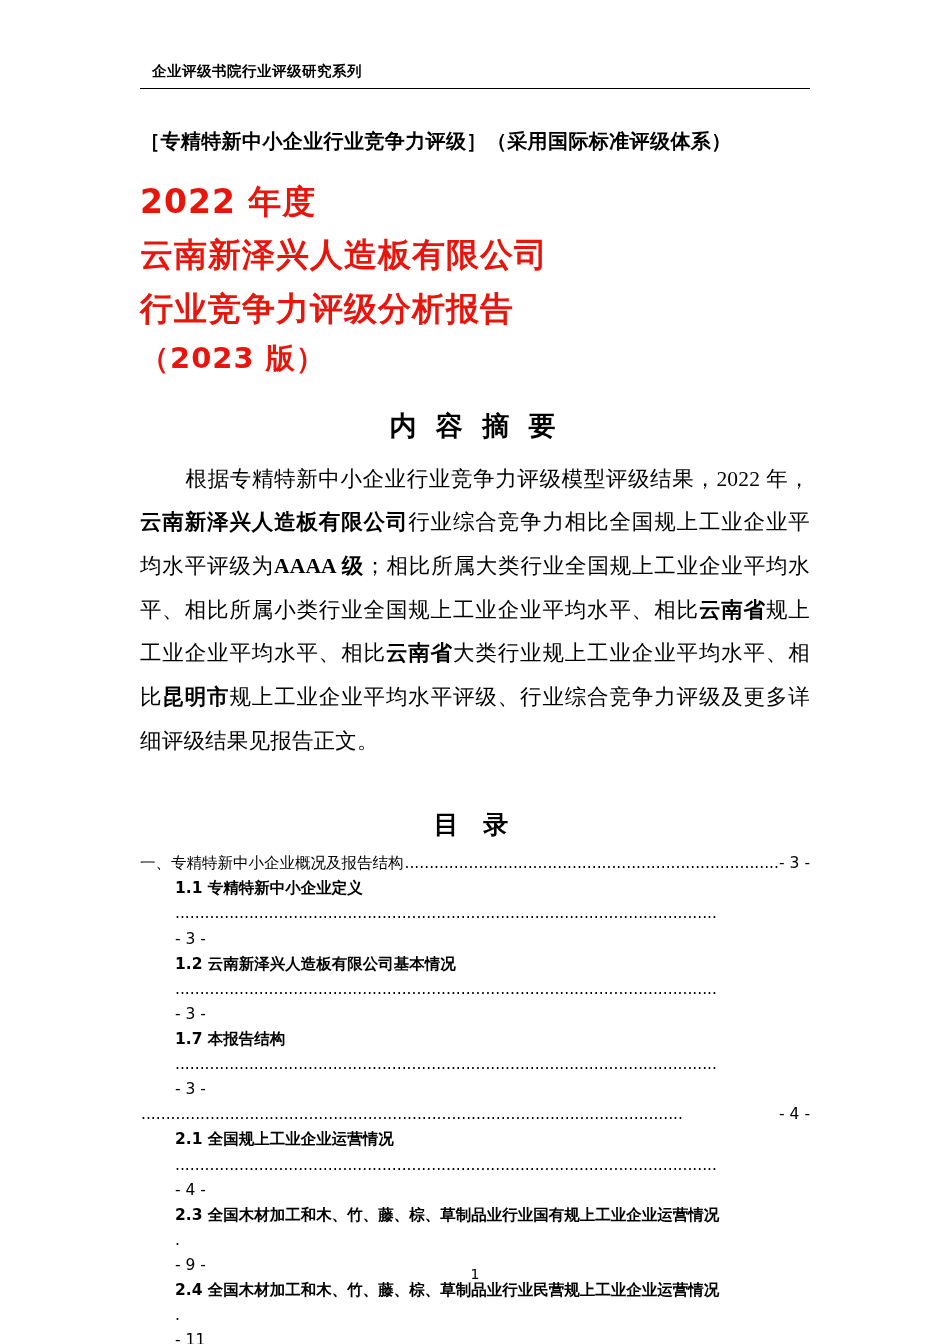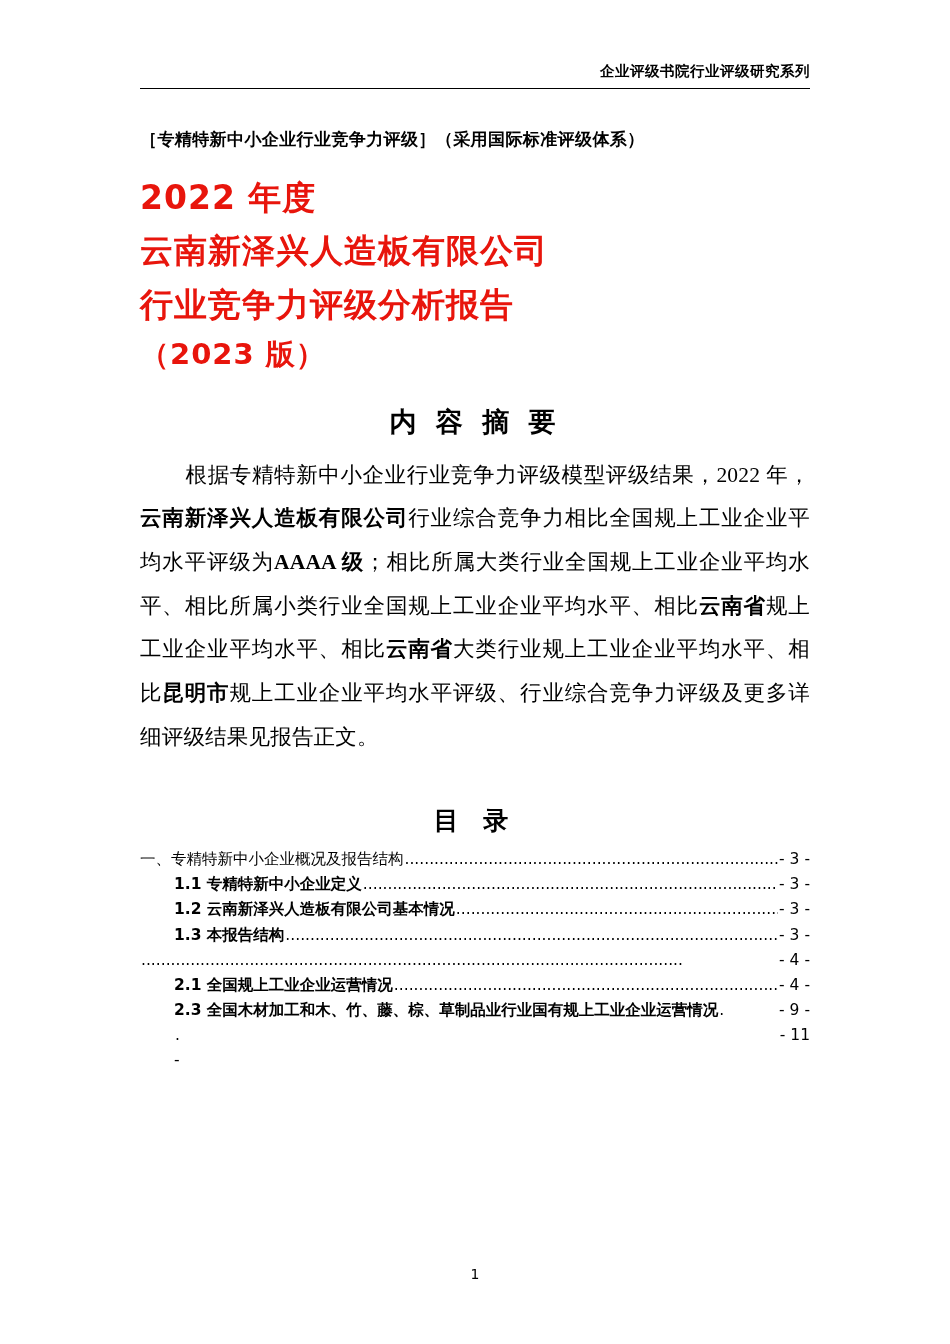--- a/index.html
+++ b/index.html
@@ -19,25 +19,25 @@
     position: relative;
     width: 950px;
     height: 1344px;
     box-sizing: border-box;
     padding: 0 140px;
   }
 
   
   .header {
     position: absolute;
-    left: 128px;
+    left: 152px;
     right: 140px;
     top: 62px;
     display: flex;
-    justify-content: flex-end;
+    justify-content: flex-start;
     align-items: flex-end;
     font-family: "DejaVu Sans", "Liberation Sans", sans-serif;
     font-size: 14.5px;
     font-weight: bold;
     letter-spacing: 0.5px;
   }
   .header-rule {
     position: absolute;
     left: 140px;
     right: 140px;
@@ -47,21 +47,21 @@
 
   
   .content {
     position: absolute;
     left: 140px;
     right: 140px;
     top: 128px;
   }
   .subject-line {
     font-family: "DejaVu Sans", "Liberation Sans", sans-serif;
-    font-size: 17px;
+    font-size: 20px;
     font-weight: bold;
     letter-spacing: 0.4px;
     margin-bottom: 20px;
   }
   .title-red {
     color: #e8150c;
     text-align: left;
     font-family: "DejaVu Sans", "Liberation Sans", sans-serif;
     font-weight: bold;
     font-size: 33px;
@@ -106,21 +106,21 @@
     font-family: "DejaVu Sans", "Liberation Sans", sans-serif;
     font-size: 15.5px;
     line-height: 1.62;
   }
   .toc-row {
     display: flex;
     align-items: baseline;
     white-space: nowrap;
     overflow: hidden;
   }
-  .toc-row.lvl2 { padding-left: 34px; }
+  .toc-row.lvl2 { padding-left: 34px; flex-direction: column; }
   .toc-label { flex: 0 0 auto; font-weight: normal; }
   .toc-row.lvl2 .toc-label { font-weight: bold; }
   .toc-dots {
     flex: 1 1 auto;
     overflow: hidden;
     margin: 0 1px;
     font-weight: normal;
     letter-spacing: 0px;
   }
   .toc-page { flex: 0 0 auto; }
@@ -181,21 +181,21 @@
         <span class="toc-page">- 3 -</span>
       </div>
 
       <div class="toc-row lvl2">
         <span class="toc-label">1.2 云南新泽兴人造板有限公司基本情况</span>
         <span class="toc-dots">..............................................................................................................</span>
         <span class="toc-page">- 3 -</span>
       </div>
 
       <div class="toc-row lvl2">
-        <span class="toc-label">1.3 本报告结构</span>
+        <span class="toc-label">1.7 本报告结构</span>
         <span class="toc-dots">..............................................................................................................</span>
         <span class="toc-page">- 3 -</span>
       </div>
 
       <div class="toc-row lvl1">
         <span class="toc-dots">..............................................................................................................</span>
         <span class="toc-page">- 4 -</span>
       </div>
 
       <div class="toc-row lvl2">
@@ -205,20 +205,21 @@
       </div>
 
 
       <div class="toc-row lvl2">
         <span class="toc-label">2.3 全国木材加工和木、竹、藤、棕、草制品业行业国有规上工业企业运营情况</span>
         <span class="toc-dots">.</span>
         <span class="toc-page">- 9 -</span>
       </div>
 
       <div class="toc-row lvl2">
+        <span class="toc-label">2.4 全国木材加工和木、竹、藤、棕、草制品业行业民营规上工业企业运营情况</span>
         <span class="toc-dots">.</span>
         <span class="toc-page">- 11</span>
       </div>
 
       <div class="toc-overflow">-</div>
 
     </div>
   </div>
 
   <div class="footer">

